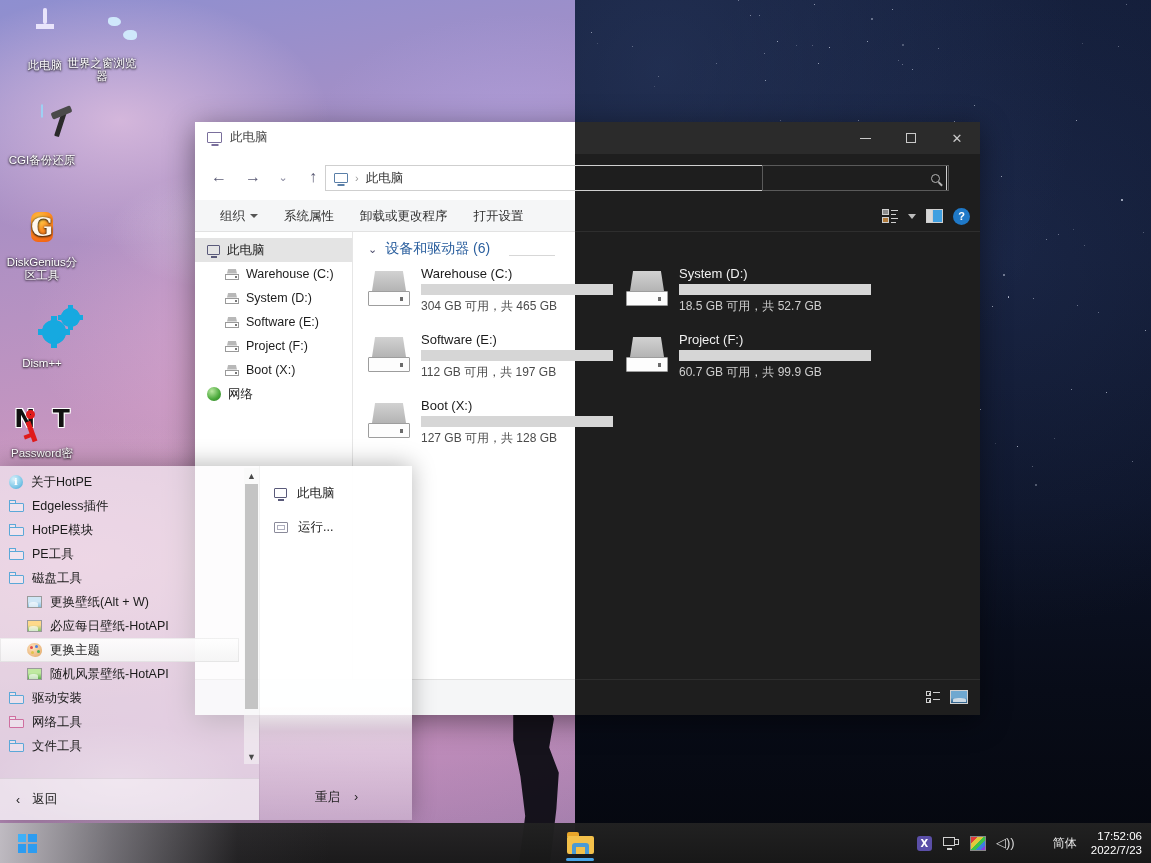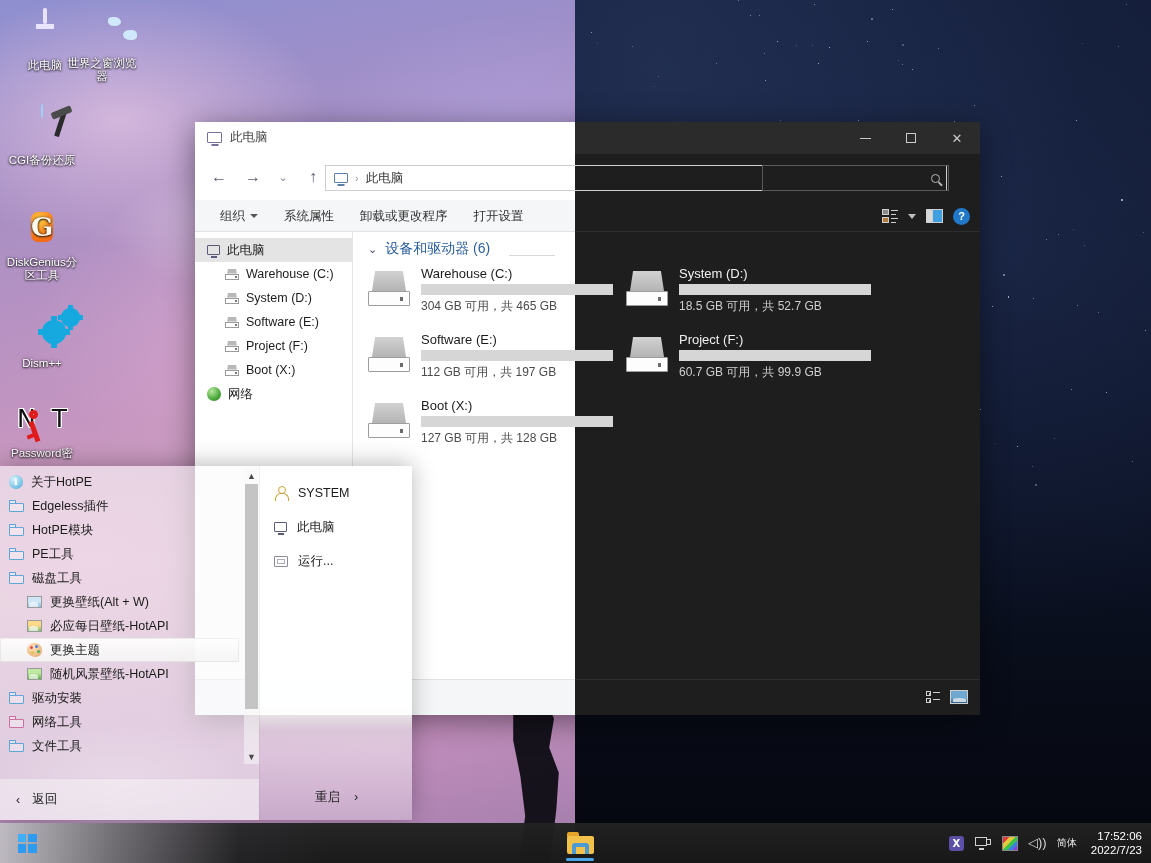--- a/index.html
+++ b/index.html
@@ -115,21 +115,21 @@
   .gear{position:absolute;border-radius:50%;background:#16a9e0;}
   .gear.big{width:24px;height:24px;left:0;top:12px;box-shadow:0 0 0 4px #16a9e0 inset;}
   .gear.sm{width:19px;height:19px;left:19px;top:0;box-shadow:0 0 0 3px #16a9e0 inset;}
   .gear::before,.gear::after{content:"";position:absolute;background:#16a9e0;}
   .gear.big::before{left:-4px;top:9px;width:32px;height:6px;}
   .gear.big::after{left:9px;top:-4px;width:6px;height:32px;}
   .gear.sm::before{left:-3px;top:7px;width:25px;height:5px;}
   .gear.sm::after{left:7px;top:-3px;width:5px;height:25px;}
 
   .ic-nt{width:44px;height:42px;margin:2px auto 0;position:relative;
-    color:#111;font-weight:normal;font-size:25px;line-height:42px;
+    color:#111;font-weight:bold;font-size:25px;line-height:42px;
     font-family:"DejaVu Sans", sans-serif; text-shadow:1px 1px 0 #fff,-1px -1px 0 #fff,1px -1px 0 #fff,-1px 1px 0 #fff;}
   .ic-nt .key{position:absolute;left:12px;top:6px;width:9px;height:9px;border-radius:50%;
     border:4px solid #e01b1b;}
   .ic-nt .keystem{position:absolute;left:15px;top:17px;width:5px;height:21px;background:#e01b1b;
     transform:rotate(-20deg);}
   .ic-nt .keybit{position:absolute;left:10px;top:30px;width:9px;height:4px;background:#e01b1b;
     transform:rotate(-20deg);}
 
   
   #explorer {
@@ -407,21 +407,21 @@
     font-weight:bold;display:flex;align-items:center;justify-content:center;font-family:"DejaVu Sans",sans-serif;}
   .ic-netw { width:16px;height:13px;position:relative; }
   .ic-netw .scr{position:absolute;left:0;top:0;width:12px;height:9px;border:1.4px solid #cfcfcf;}
   .ic-netw .st{position:absolute;left:4px;bottom:0;width:5px;height:1.5px;background:#cfcfcf;}
   .ic-netw .pl{position:absolute;right:0;top:2px;width:4px;height:6px;border:1.4px solid #cfcfcf;border-left:none;}
   .ic-color { width:16px;height:15px;border:1px solid #888;
     background:
       linear-gradient(135deg,#e03b3b 0 25%, #e0c93b 25% 45%, #3bc24a 45% 65%, #3b7fe0 65% 85%, #8a3be0 85% 100%);
   }
   .ic-vol { width:17px;height:14px;position:relative;color:#d8d8d8;font-size:13px;line-height:14px;}
-  .tray-ime { color:#e8e8e8; font-size:10px; }
+  .tray-ime { color:#e8e8e8; font-size:12px;margin-left:28px; }
   .tray-clock { color:#ffffff; font-size:11.5px; line-height:14px; text-align:right; padding-left:3px;}
 </style>
 </head>
 <body>
 
 <div id="screen">
 
   <div class="wall">
     <div class="wall-left"></div>
     <div class="wall-right">
@@ -869,24 +869,20 @@
         <div class="arrow down">▼</div>
       </div>
       <div class="sm-bottom">
         <span>‹</span>
         <span>返回</span>
       </div>
     </div>
     <div class="sm-right">
       <div class="sm-right-items" id="sm-right">
           <div class="smr-item">
-            <span class="ic-user"></span>
-            <span>SYSTEM</span>
-          </div>
-          <div class="smr-item">
             <span class="sb-mon"></span>
             <span>此电脑</span>
           </div>
           <div class="smr-item">
             <span class="ic-run"></span>
             <span>运行...</span>
           </div>
         </div>
       <div class="sm-restart">
         <span>重启</span>

